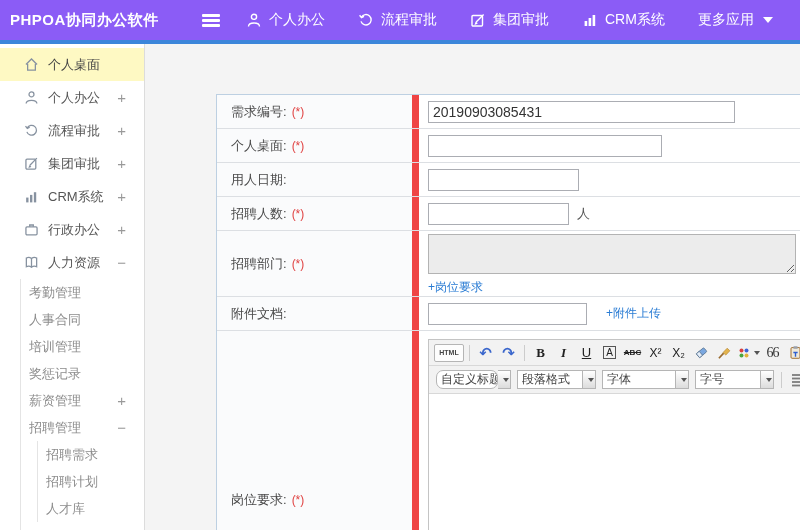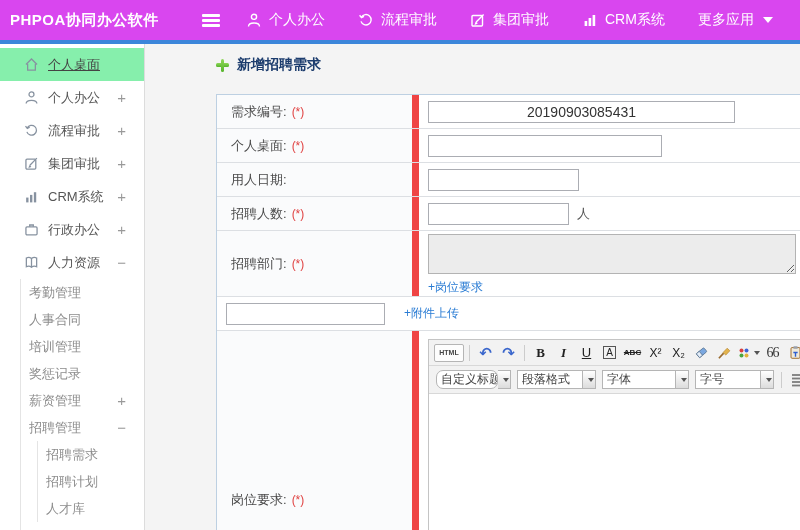--- a/index.html
+++ b/index.html
@@ -2,52 +2,52 @@
 <html><head>
 <meta charset="utf-8">
 <style>
   html,body{margin:0;padding:0;}
   body{
     width:800px;height:530px;overflow:hidden;position:relative;
     font-family:"Liberation Sans","DejaVu Sans",sans-serif;
     background:#f4f4f4;-webkit-font-smoothing:antialiased;
   }
   
-  .topbar{position:absolute;left:0;top:0;width:800px;height:40px;background:#d946ef;border-bottom:4px solid #3c86da;z-index:10;}
+  .topbar{position:absolute;left:0;top:0;width:800px;height:40px;background:#8b5cf6;border-bottom:4px solid #3c86da;z-index:10;}
   .brand{position:absolute;left:10px;top:0;line-height:40px;color:#fff;font-size:15px;font-weight:bold;letter-spacing:.5px;}
   .hamburger{position:absolute;left:202px;top:14px;width:18px;height:2.5px;background:#fff;border-radius:1px;box-shadow:0 5px 0 #fff,0 10px 0 #fff;}
   .topnav{position:absolute;left:246px;top:0;height:40px;display:flex;align-items:center;gap:33px;}
   .tnav-item{display:flex;align-items:center;gap:7px;color:#fff;font-size:14px;cursor:pointer;white-space:nowrap;}
   .tnav-item svg{display:block;}
   .caret-w{width:0;height:0;border-left:5px solid transparent;border-right:5px solid transparent;border-top:6px solid #fff;margin-left:2px;}
   
   .sidebar{position:absolute;left:0;top:44px;width:145px;height:486px;background:#fff;border-right:1px solid #dcdcdc;padding-top:4px;box-sizing:border-box;}
   .sitem{position:relative;height:33px;display:flex;align-items:center;padding-left:24px;font-size:13px;color:#555;cursor:pointer;}
-  .sitem.active{background:#86efac;color:#444;text-decoration:underline;}
+  .sitem.active{background:#fef9c3;color:#444;}
   .sitem .sic{width:15px;height:15px;margin-right:9px;flex:none;}
   .exp{position:absolute;right:18px;top:0;height:100%;display:flex;align-items:center;color:#999;font-size:15px;}
   .l2wrap{margin-left:20px;border-left:1px solid #e4e4e4;padding-bottom:40px;}
   .l2item{position:relative;height:27px;display:flex;align-items:center;padding-left:8px;font-size:13px;color:#8c8c8c;cursor:pointer;}
   .l3wrap{margin-left:16px;border-left:1px solid #e4e4e4;}
   
   .main{position:absolute;left:146px;top:44px;width:654px;height:486px;background:#f4f4f4;overflow:hidden;}
   .titlebar{position:absolute;left:70px;top:9px;height:24px;display:flex;align-items:center;gap:8px;}
   .addicon{position:relative;width:13px;height:13px;flex:none;}
   .addicon::before{content:"";position:absolute;left:0;top:4.6px;width:13px;height:3.8px;background:linear-gradient(#8ed658,#56b42c);border-radius:1.5px;}
   .addicon::after{content:"";position:absolute;top:0;left:4.6px;width:3.8px;height:13px;background:linear-gradient(#8ed658,#56b42c);border-radius:1.5px;}
   .ptitle{font-size:14px;font-weight:bold;color:#1d3d6e;}
   
   .ftable{position:absolute;left:70px;top:50px;right:-2px;background:#fff;border:1px solid #bdd0e2;}
   .frow{display:flex;border-bottom:1px solid #dcdfe3;}
   .frow:last-child{border-bottom:none;}
   .fl{width:202px;flex:none;border-right:7px solid #ef4444;display:flex;align-items:center;padding-left:14px;box-sizing:border-box;background:#fafbfc;font-size:13px;color:#4a4a4a;gap:5px;}
   .fi{flex:1;display:flex;align-items:center;padding-left:9px;}
   .hA{height:33px;} .hB{height:65px;} .hC{height:337px;}
   .req{color:#e04343;font-size:12px;}
-  .ti{height:20px;border:1px solid #abadb3;font-size:14px;color:#333;padding:0 4px;background:#fff;box-sizing:content-box;text-align:center;}
+  .ti{height:20px;border:1px solid #abadb3;font-size:14px;color:#333;padding:0 4px;background:#fff;box-sizing:content-box;}
   .w1{width:297px;} .w2{width:224px;} .w3{width:141px;} .w4{width:131px;} .w6{width:149px;}
   .unit{font-size:13px;color:#555;margin-left:8px;}
   .flink{font-size:12px;color:#2a7cd4;text-decoration:none;cursor:pointer;}
   .col{flex-direction:column;align-items:flex-start;justify-content:center;}
   .dept{width:362px;height:34px;background:#ececec;border:1px solid #b3b3b3;resize:both;margin-top:2px;}
   .mt4{margin-top:5px;}
   .ml8{margin-left:19px;}
   .topalign{align-items:flex-start;padding-top:8px;}
   
   .editor{width:440px;border:1px solid #c4c4c4;background:#fff;}
@@ -209,24 +209,20 @@
           <span>招聘计划</span>
         </div>
       <div class="l2item">
           <span>人才库</span>
         </div>
     </div>
   </div>
 </div>
 
 <div class="main">
-  <div class="titlebar">
-    <span class="addicon"></span>
-    <span class="ptitle">新增招聘需求</span>
-  </div>
 
   <div class="ftable">
 
     <div class="frow hA">
       <div class="fl">
         <span>需求编号:</span>
         <span class="req">(*)</span>
       </div>
       <div class="fi">
         <input class="ti w1" value="20190903085431" style="">
@@ -268,20 +264,23 @@
         <span>招聘部门:</span>
         <span class="req">(*)</span>
       </div>
       <div class="fi col">
         <textarea class="dept" style=""></textarea>
         <a class="flink mt4">+岗位要求</a>
       </div>
     </div>
 
     <div class="frow hA">
+      <div class="fl">
+        <span>附件文档:</span>
+      </div>
       <div class="fi">
         <input class="ti w6" value="" style="">
         <a class="flink ml8">+附件上传</a>
       </div>
     </div>
 
     <div class="frow hC">
       <div class="fl">
         <span>岗位要求:</span>
         <span class="req">(*)</span>

